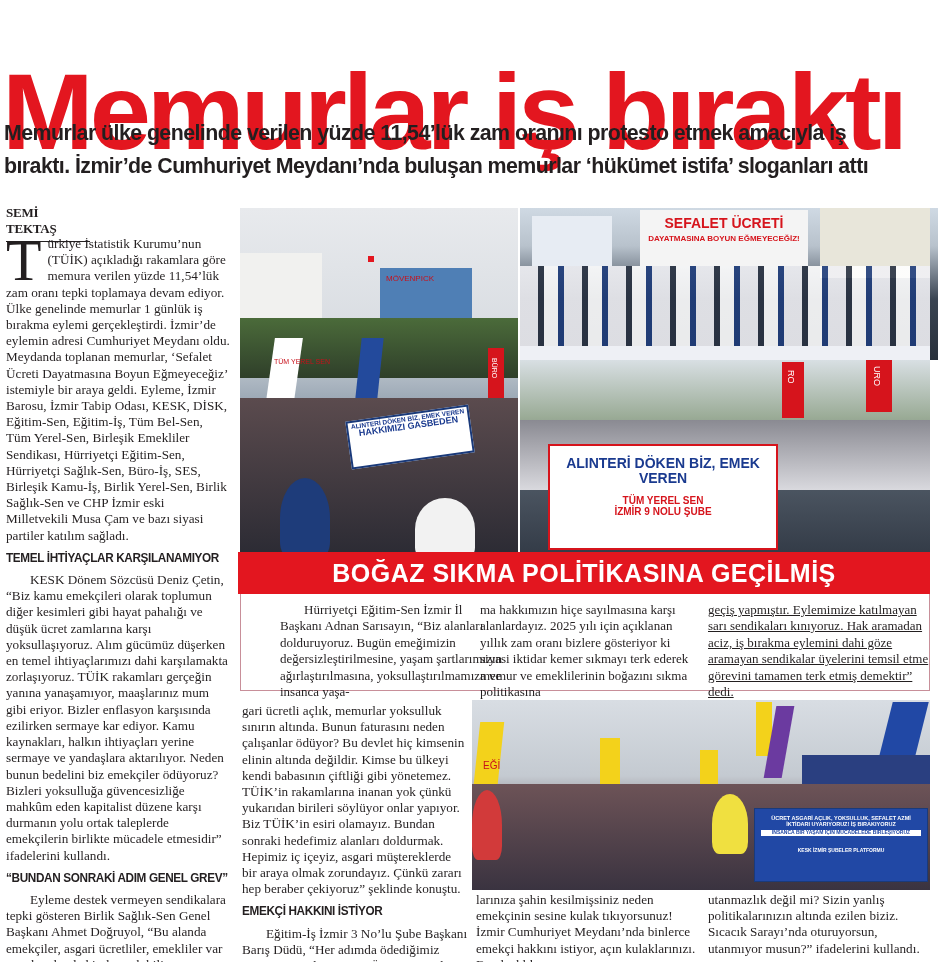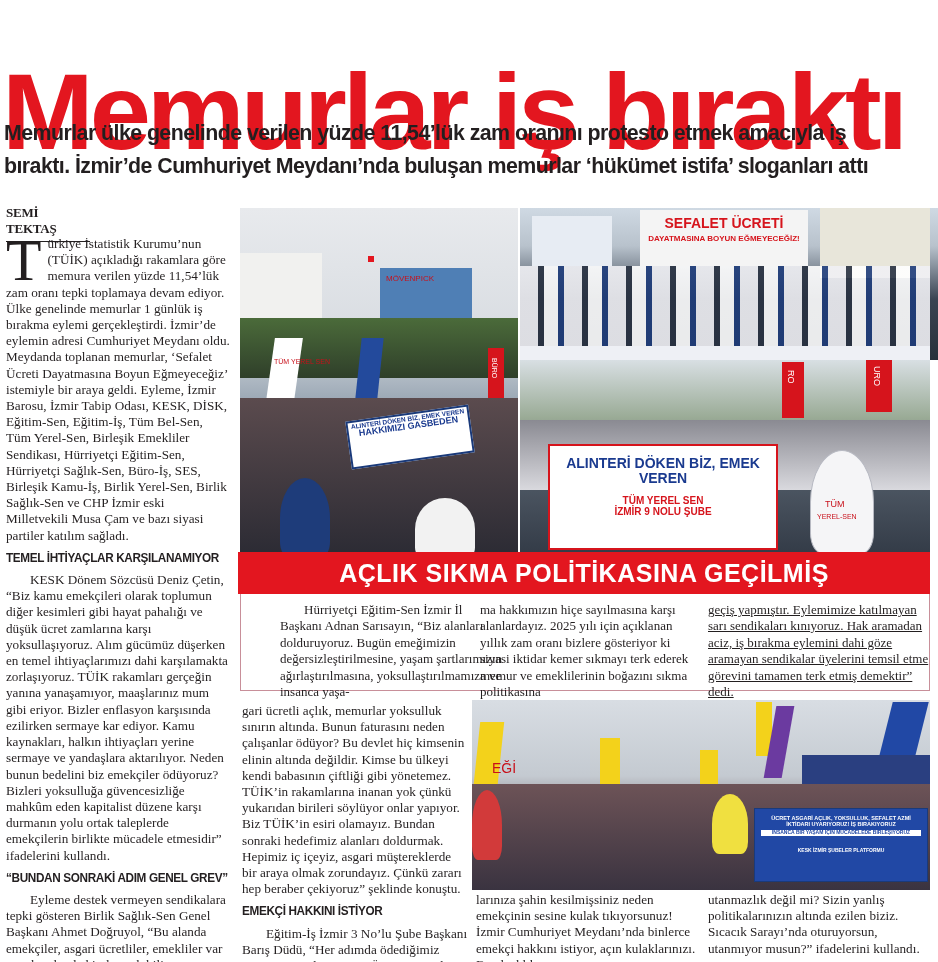--- a/index.html
+++ b/index.html
@@ -91,48 +91,44 @@
   <div class="flag" style="left:262px;top:2px;width:22px;height:56px;background:#d6141c;"></div>
   <div class="sign" style="left:266px;top:10px;color:#fff;font-size:9px;writing-mode:vertical-rl;">RO</div>
   <div class="flag" style="left:346px;top:0;width:26px;height:52px;background:#d6141c;"></div>
   <div class="sign" style="left:352px;top:6px;color:#fff;font-size:9px;writing-mode:vertical-rl;">URO</div>
   <div class="flag" style="left:0;top:60px;width:410px;height:70px;background:linear-gradient(180deg,#8a8a92,#d9d9de);"></div>
   <div class="banner" style="left:28px;top:84px;width:226px;height:102px;border:2px solid #d6141c;">
     <div class="blue" style="font-size:14px;margin-top:10px;">ALINTERİ DÖKEN BİZ, EMEK VEREN</div>
     <div class="red" style="font-size:10px;margin-top:8px;">TÜM YEREL SEN</div>
     <div class="red" style="font-size:10px;">İZMİR 9 NOLU ŞUBE</div>
   </div>
-  <div class="person" style="left:290px;top:90px;width:62px;height:102px;background:#f5f5f7;border:1px solid #b7b9c2;">
-    <div class="sign" style="left:14px;top:48px;font-size:9px;">TÜM</div>
-    <div class="sign" style="left:6px;top:62px;font-size:7px;">YEREL-SEN</div>
-  </div>
 </div>
 
-<div class="redbar">AÇLIK SIKMA POLİTİKASINA GEÇİLMİŞ</div>
+<div class="redbar">BOĞAZ SIKMA POLİTİKASINA GEÇİLMİŞ</div>
 
 <div class="quotebox"></div>
 <div class="qcol qcol1">
     <p style="margin:0;text-indent:24px;">Hürriyetçi Eğitim-Sen İzmir İl Başkanı Adnan Sarısayın, “Biz alanları dolduruyoruz. Bugün emeğimizin değersizleştirilmesine, yaşam şartlarımızın ağırlaştırılmasına, yoksullaştırılmamıza ve insanca yaşa-</p>
   </div>
 <div class="qcol qcol2">
     <p style="margin:0;">ma hakkımızın hiçe sayılmasına karşı alanlardayız. 2025 yılı için açıklanan yıllık zam oranı bizlere gösteriyor ki siyasi iktidar kemer sıkmayı terk ederek memur ve emeklilerinin boğazını sıkma politikasına</p>
   </div>
 <div class="qcol qcol3">
     <p style="margin:0;text-decoration:underline;">geçiş yapmıştır. Eylemimize katılmayan sarı sendikaları kınıyoruz. Hak aramadan aciz, iş bırakma eylemini dahi göze aramayan sendikalar üyelerini temsil etme görevini tamamen terk etmiş demektir” dedi.</p>
   </div>
 
 <div class="col col2">
   <p>gari ücretli açlık, memurlar yoksulluk sınırın altında. Bunun faturasını neden çalışanlar ödüyor? Bu devlet hiç kimsenin elinin altında değildir. Kimse bu ülkeyi kendi babasının çiftliği gibi yönetemez. TÜİK’in rakamlarına inanan yok çünkü yukarıdan birileri söylüyor onlar yapıyor. Biz TÜİK’in esiri olamayız. Bundan sonraki hedefimiz alanları doldurmak. Hepimiz iç içeyiz, asgari müştereklerde bir araya olmak zorundayız. Çünkü zararı hep beraber çekiyoruz” şeklinde konuştu.</p>
   <div class="subhead">EMEKÇİ HAKKINI İSTİYOR</div>
   <p class="indent">Eğitim-İş İzmir 3 No’lu Şube Başkanı Barış Düdü, “Her adımda ödediğimiz KDV’ye yüzde 81 zam, ÖTV’ye yüzde 51 zam yaptınız. Maşallah, Ankara’da alacak-</p>
 </div>
 
 <div class="photo photo4">
   <div class="flag" style="left:4px;top:22px;width:24px;height:80px;background:#f3d21b;transform:skewX(-6deg);"></div>
-  <div class="sign" style="left:20px;top:60px;font-size:14px;color:#c8101a;">EĞİ</div>
+  <div class="sign" style="left:11px;top:60px;font-size:10px;color:#c8101a;">EĞİ</div>
   <div class="flag" style="left:128px;top:38px;width:20px;height:72px;background:#f3d21b;"></div>
   <div class="flag" style="left:228px;top:50px;width:18px;height:40px;background:#f3d21b;"></div>
   <div class="flag" style="left:284px;top:2px;width:16px;height:54px;background:#f3d21b;"></div>
   <div class="flag" style="left:298px;top:6px;width:18px;height:72px;background:#6b3aa0;transform:skewX(-10deg);"></div>
   <div class="flag" style="left:412px;top:2px;width:36px;height:70px;background:#2148a5;transform:skewX(-14deg);"></div>
   <div class="flag" style="left:330px;top:55px;width:128px;height:30px;background:#2a3f80;"></div>
   <div class="flag" style="left:0;top:84px;width:458px;height:106px;background:linear-gradient(180deg,#6d5357,#3a3340);"></div>
   <div class="person" style="left:0;top:90px;width:30px;height:70px;background:#d23a3a;"></div>
   <div class="person" style="left:240px;top:94px;width:36px;height:60px;background:#f0e040;"></div>
   <div class="banner" style="left:282px;top:108px;width:172px;height:72px;background:#2148a5;border:1px solid #1a3a7a;color:#ffffff;">

